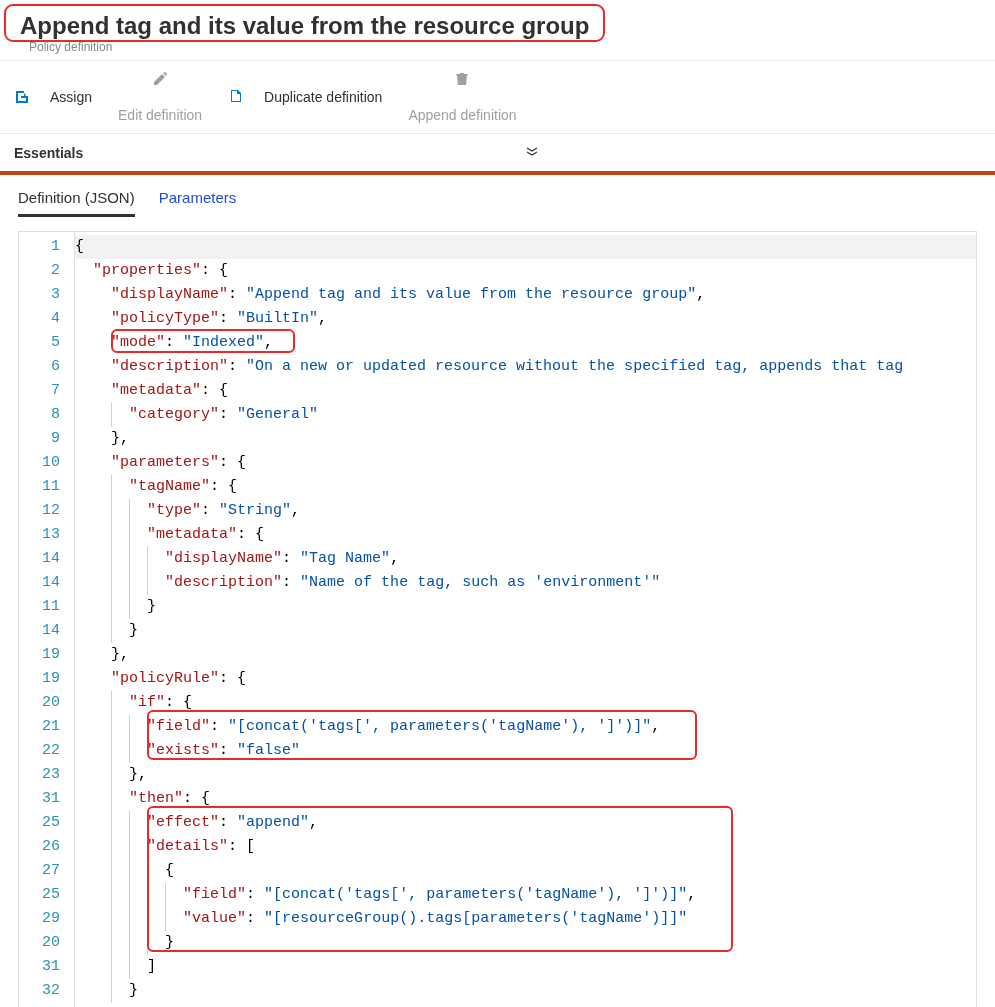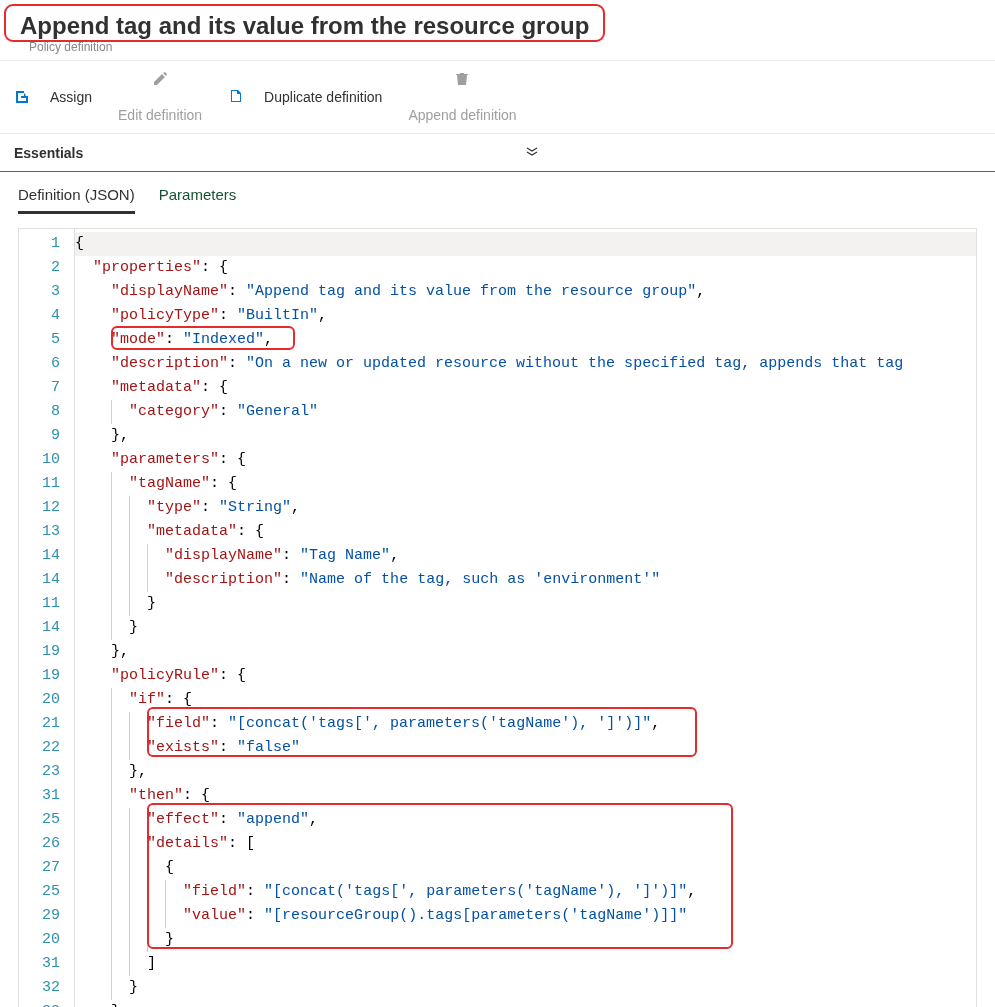--- a/index.html
+++ b/index.html
@@ -42,34 +42,34 @@
     font-size: 14px;
     cursor: pointer;
   }
   .tb-item.disabled { color: #a19f9d; cursor: default; flex-direction: column; }
   .tb-item .icon { width: 16px; height: 16px; display:flex; align-items:center; justify-content:center; }
   .tb-item.primary .icon { color: #0078d4; }
   .essentials {
     display: flex;
     align-items: center;
     padding: 10px 14px;
-    border-bottom: 1px solid #c2410c;
+    border-bottom: 4px solid #c2410c;
     font-weight: 600;
   }
   .essentials .chev { margin: 0 auto; }
   .tabs {
     display: flex;
     gap: 24px;
     padding: 14px 2px 0 18px;
   }
   .tab {
     padding-bottom: 8px;
     font-size: 15px;
     cursor: pointer;
-    color: #14532d;
+    color: #1d4ed8;
   }
   .tab.active {
     color: #323130;
     border-bottom: 3px solid #323130;
     font-weight: 400;
   }
   .editor-wrap {
     display: flex;
     margin: 14px 18px 0 18px;
     border: 1px solid #e1dfdd;

